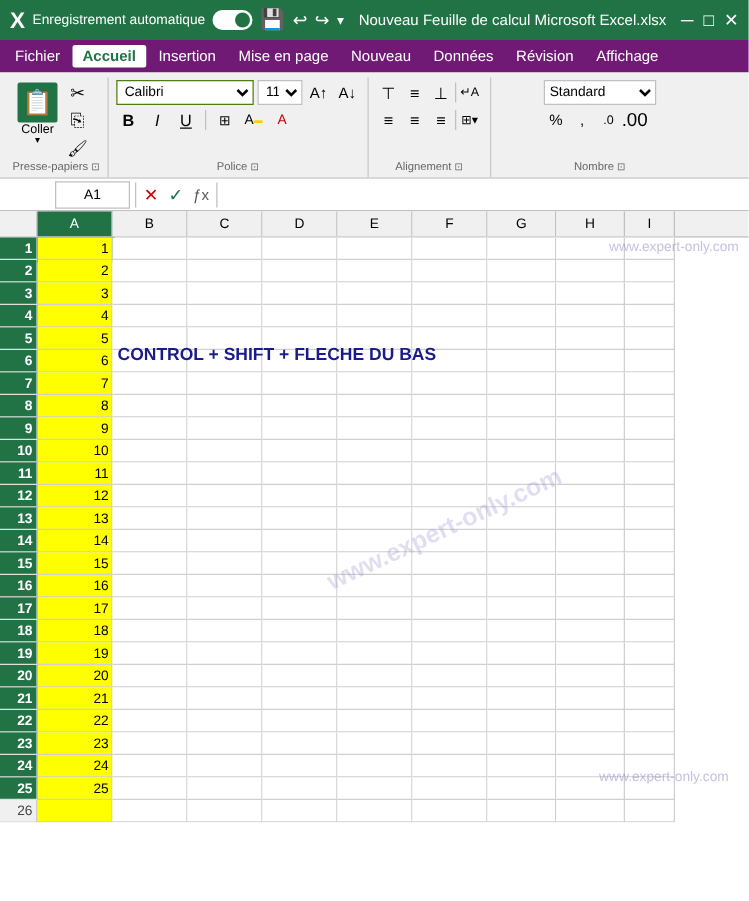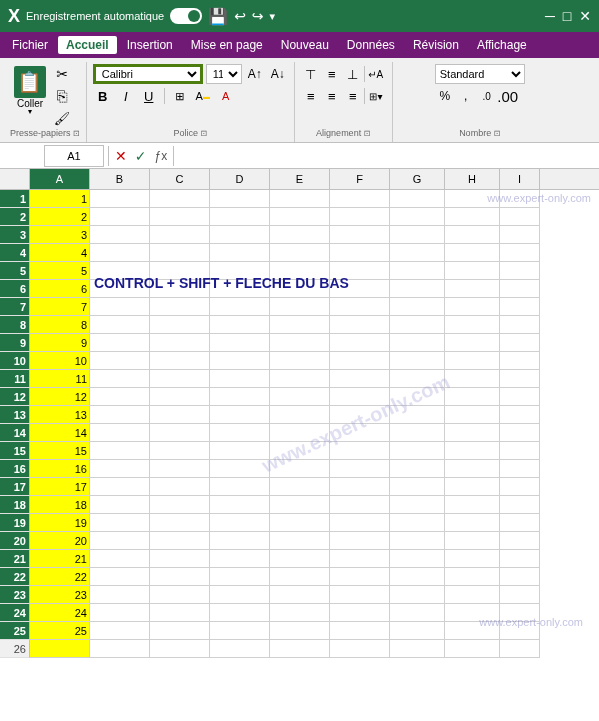--- a/index.html
+++ b/index.html
@@ -90,21 +90,21 @@
       padding: 2px;
     }
 
     
     .font-section { display: flex; flex-direction: column; gap: 2px; }
     .font-row { display: flex; align-items: center; gap: 3px; }
     .font-select {
       width: 110px;
       height: 20px;
       font-size: 11px;
-      border: 3px solid #4d7c0f;
+      border: 1px solid #4d7c0f;
       background: white;
       padding: 0 2px;
     }
     .font-size-select {
       width: 36px;
       height: 20px;
       font-size: 11px;
       border: 1px solid #c0c0c0;
       background: white;
       padding: 0 2px;
@@ -319,20 +319,23 @@
 
 <div class="title-bar">
   <div class="title-bar-left">
     <span style="font-size:18px;font-weight:bold;color:#fff;">X</span>
     <span class="autosave-label">Enregistrement automatique</span>
     <span class="toggle-switch"></span>
     <span style="font-size:16px;cursor:pointer;">💾</span>
     <span style="font-size:14px;cursor:pointer;">↩</span>
     <span style="font-size:14px;cursor:pointer;">↪</span>
     <span style="font-size:11px;cursor:pointer;">▾</span>
+  </div>
+  <div class="title-bar-center">
+    <span>Nouveau Feuille de calcul Microsoft Excel.xlsx</span>
   </div>
   <div class="title-icons">
     <span style="cursor:pointer;">─</span>
     <span style="cursor:pointer;">□</span>
     <span style="cursor:pointer;">✕</span>
   </div>
 </div>
 
 <div class="menu-bar">
   <div class="menu-item">Fichier</div>

